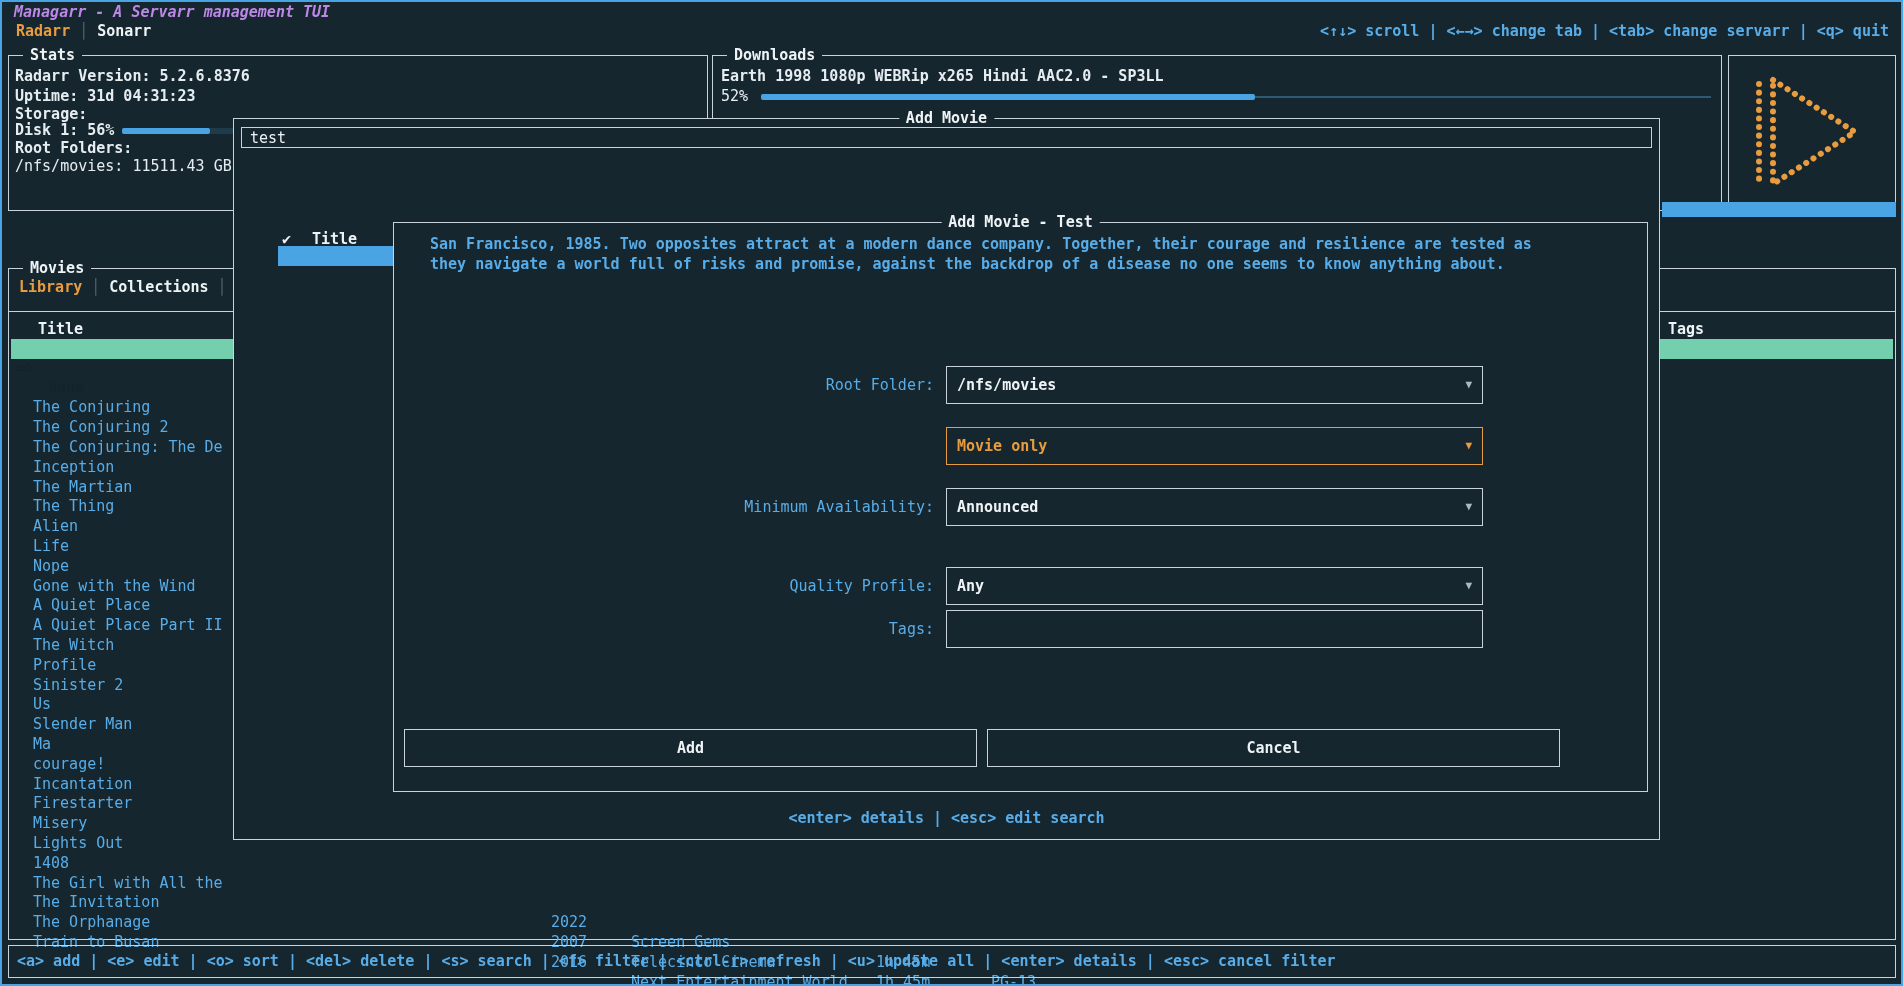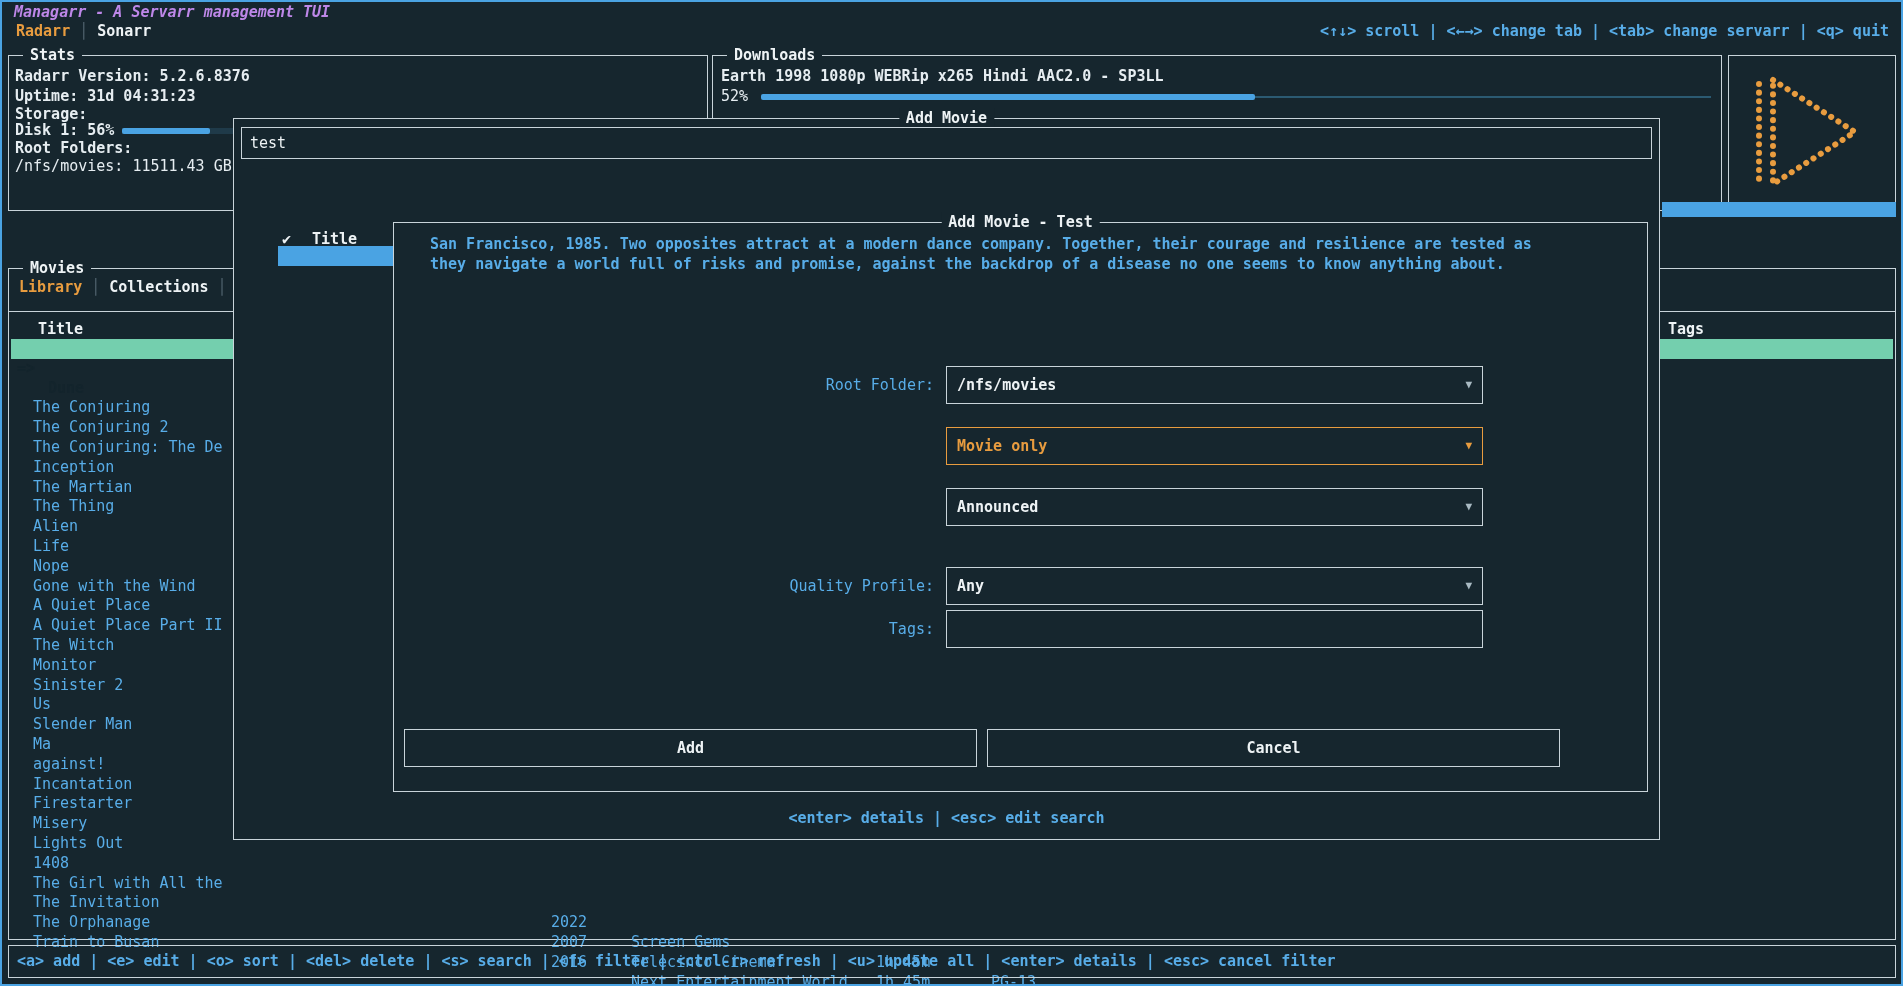--- a/index.html
+++ b/index.html
@@ -49,21 +49,21 @@
   .lib-cell{position:absolute;color:#58ade8}
   .c-year{left:540px}.c-studio{left:620px}.c-runtime{left:865px}.c-cert{left:980px}
   .c-lang{left:1110px}.c-size{left:1225px}.c-quality{left:1345px}.c-icon{left:1543px}
   .col-head{position:absolute;font-weight:bold;color:#eef3f5}
 
   
   .frag{position:absolute;left:1662px;top:202px;width:234px;height:15px;background:#4aa3e3;z-index:6}
 
   
   .popup{position:absolute;left:233px;top:118px;width:1427px;height:722px;background:#16262e;border:1px solid #c9d4da;z-index:10}
-  .search-box{position:absolute;left:7px;top:8px;width:1411px;height:32px;border:1px solid #c9d4da}
+  .search-box{position:absolute;left:7px;top:8px;width:1411px;height:21px;border:1px solid #c9d4da}
   .search-box input{width:100%;height:100%;background:transparent;border:0;outline:0;color:#eef3f5;font-family:inherit;font-size:inherit;padding:0 8px}
   .res-header{position:absolute;top:110px;left:0;height:20px}
   .res-header .h-mark{position:absolute;left:48px;font-weight:bold;color:#eef3f5}
   .res-header .h-title{position:absolute;left:78px;font-weight:bold;color:#eef3f5}
   .res-row{position:absolute;left:44px;width:117px;height:19.8px;line-height:19.8px;white-space:pre;overflow:hidden;cursor:pointer}
   .res-row .mark{position:absolute;left:4px;color:#58ade8;font-weight:bold}
   .res-row.selected{background:#4aa3e3}
   .popup-help{position:absolute;left:0;width:100%;top:689px;text-align:center;color:#58ade8;font-weight:bold;white-space:pre}
 
   
@@ -308,21 +308,21 @@
         <span class="lib-cell c-runtime"></span>
         <span class="lib-cell c-cert"></span>
         <span class="lib-cell c-lang"></span>
         <span class="lib-cell c-size"></span>
         <span class="lib-cell c-quality"></span>
         <span class="lib-cell c-icon"></span>
       </div>
 
       <div class="lib-row" style="top: 347.2px;">
         <span class="mark"></span>
-        <span class="ltitle">Monitor</span>
+        <span class="ltitle">Profile</span>
         <span class="lib-cell c-year"></span>
         <span class="lib-cell c-studio"></span>
         <span class="lib-cell c-runtime"></span>
         <span class="lib-cell c-cert"></span>
         <span class="lib-cell c-lang"></span>
         <span class="lib-cell c-size"></span>
         <span class="lib-cell c-quality"></span>
         <span class="lib-cell c-icon"></span>
       </div>
 
@@ -373,21 +373,21 @@
         <span class="lib-cell c-runtime"></span>
         <span class="lib-cell c-cert"></span>
         <span class="lib-cell c-lang"></span>
         <span class="lib-cell c-size"></span>
         <span class="lib-cell c-quality"></span>
         <span class="lib-cell c-icon"></span>
       </div>
 
       <div class="lib-row" style="top: 446.2px;">
         <span class="mark"></span>
-        <span class="ltitle">against!</span>
+        <span class="ltitle">courage!</span>
         <span class="lib-cell c-year"></span>
         <span class="lib-cell c-studio"></span>
         <span class="lib-cell c-runtime"></span>
         <span class="lib-cell c-cert"></span>
         <span class="lib-cell c-lang"></span>
         <span class="lib-cell c-size"></span>
         <span class="lib-cell c-quality"></span>
         <span class="lib-cell c-icon"></span>
       </div>
 
@@ -638,20 +638,21 @@
   </div>
 
   <div class="field focused" style="top:204px">
     <div class="f-box">
       <span class="f-value">Movie only</span>
       <span class="f-arrow">▼</span>
     </div>
   </div>
 
   <div class="field" style="top:265px">
+    <span class="f-label">Minimum Availability:</span>
     <div class="f-box">
       <span class="f-value">Announced</span>
       <span class="f-arrow">▼</span>
     </div>
   </div>
 
   <div class="field" style="top:344px">
     <span class="f-label">Quality Profile:</span>
     <div class="f-box">
       <span class="f-value">Any</span>

